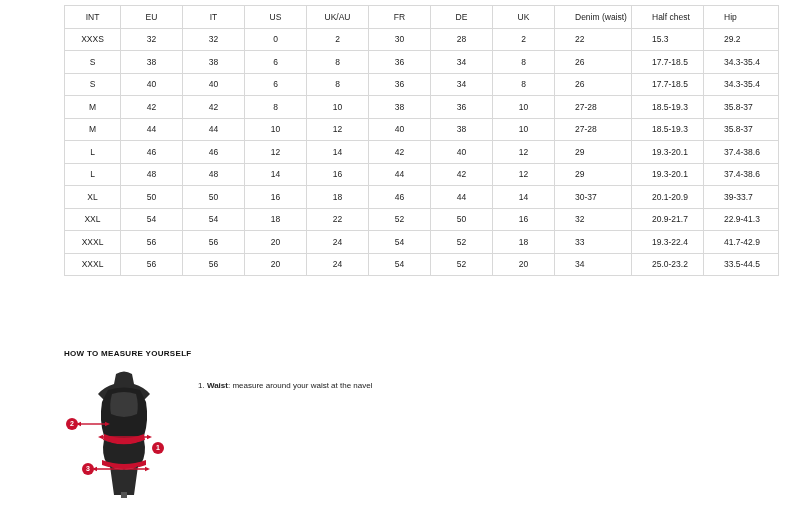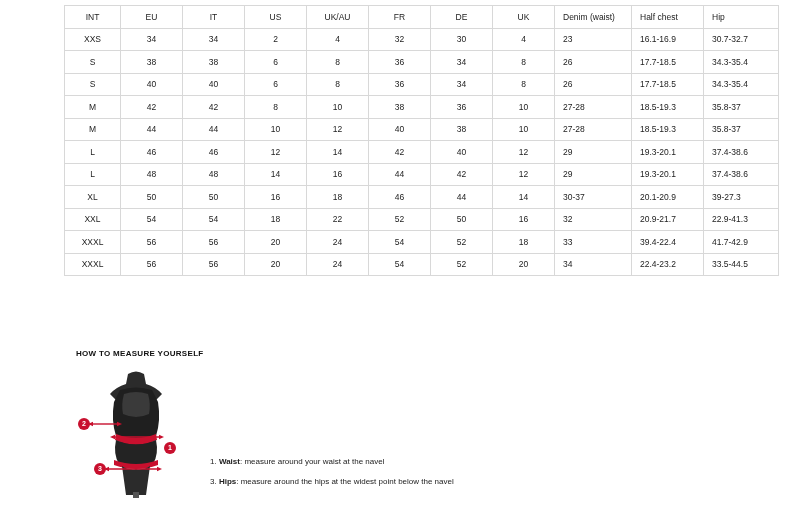--- a/index.html
+++ b/index.html
@@ -33,38 +33,38 @@
     color: #222;
     white-space: nowrap;
   }
   #size-table col.c-int    { width: 56px; }
   #size-table col.c-std    { width: 62px; }
   #size-table col.c-denim  { width: 77px; }
   #size-table col.c-half   { width: 72px; }
   #size-table col.c-hip    { width: 75px; }
   #size-table td.left-al, #size-table th.left-al {
     text-align: left;
-    padding-left: 8px;
+    padding-left: 20px;
   }
   .measure-section {
     position: absolute;
-    left: 76px;
+    left: 64px;
     top: 349px;
     width: 680px;
   }
   .measure-title {
     font-size: 8px;
     font-weight: bold;
     letter-spacing: 0.3px;
     color: #111;
     margin-bottom: 10px;
   }
   .measure-body {
     display: flex;
-    align-items: flex-end;
+    align-items: flex-start;
   }
   .figure-wrap {
     width: 120px;
     height: 130px;
     position: relative;
     flex: 0 0 120px;
   }
   .notes {
     margin-left: 14px;
     padding-top: 13px;
@@ -120,31 +120,31 @@
         <th>FR</th>
         <th>DE</th>
         <th>UK</th>
         <th class="left-al">Denim (waist)</th>
         <th class="left-al">Half chest</th>
         <th class="left-al">Hip</th>
       </tr>
   </thead>
   <tbody>
       <tr>
-        <td>XXS</td>
-        <td>34</td>
-        <td>34</td>
+        <td>XXXS</td>
+        <td>32</td>
+        <td>32</td>
+        <td>0</td>
         <td>2</td>
-        <td>4</td>
-        <td>32</td>
         <td>30</td>
-        <td>4</td>
-        <td class="left-al">23</td>
-        <td class="left-al">16.1-16.9</td>
-        <td class="left-al">30.7-32.7</td>
+        <td>28</td>
+        <td>2</td>
+        <td class="left-al">22</td>
+        <td class="left-al">15.3</td>
+        <td class="left-al">29.2</td>
       </tr>
       <tr>
         <td>S</td>
         <td>38</td>
         <td>38</td>
         <td>6</td>
         <td>8</td>
         <td>36</td>
         <td>34</td>
         <td>8</td>
@@ -221,21 +221,21 @@
         <td>XL</td>
         <td>50</td>
         <td>50</td>
         <td>16</td>
         <td>18</td>
         <td>46</td>
         <td>44</td>
         <td>14</td>
         <td class="left-al">30-37</td>
         <td class="left-al">20.1-20.9</td>
-        <td class="left-al">39-27.3</td>
+        <td class="left-al">39-33.7</td>
       </tr>
       <tr>
         <td>XXL</td>
         <td>54</td>
         <td>54</td>
         <td>18</td>
         <td>22</td>
         <td>52</td>
         <td>50</td>
         <td>16</td>
@@ -246,34 +246,34 @@
       <tr>
         <td>XXXL</td>
         <td>56</td>
         <td>56</td>
         <td>20</td>
         <td>24</td>
         <td>54</td>
         <td>52</td>
         <td>18</td>
         <td class="left-al">33</td>
-        <td class="left-al">39.4-22.4</td>
+        <td class="left-al">19.3-22.4</td>
         <td class="left-al">41.7-42.9</td>
       </tr>
       <tr>
         <td>XXXL</td>
         <td>56</td>
         <td>56</td>
         <td>20</td>
         <td>24</td>
         <td>54</td>
         <td>52</td>
         <td>20</td>
         <td class="left-al">34</td>
-        <td class="left-al">22.4-23.2</td>
+        <td class="left-al">25.0-23.2</td>
         <td class="left-al">33.5-44.5</td>
       </tr>
     </tbody>
 </table>
 
 <div class="measure-section">
   <div class="measure-title">HOW TO MEASURE YOURSELF</div>
   <div class="measure-body">
     <div class="figure-wrap">
       <svg class="mannequin" width="120" height="130" viewBox="0 0 120 130">
@@ -306,16 +306,15 @@
         <line x1="30" y1="101" x2="84" y2="101" stroke="#c8102e" stroke-width="1.4"></line>
         <polygon points="28,101 33,98.8 33,103.2" fill="#c8102e"></polygon>
         <polygon points="86,101 81,98.8 81,103.2" fill="#c8102e"></polygon>
       </svg>
       <div class="badge b1">1</div>
       <div class="badge b2">2</div>
       <div class="badge b3">3</div>
     </div>
     <div class="notes">
         <div class="note"><span>1.</span> <b>Waist</b><span>: measure around your waist at the navel</span></div>
-        <div class="note"><span>3.</span> <b>Hips</b><span>: measure around the hips at the widest point below the navel</span></div>
       </div>
   </div>
 </div>
 
 </body></html>

